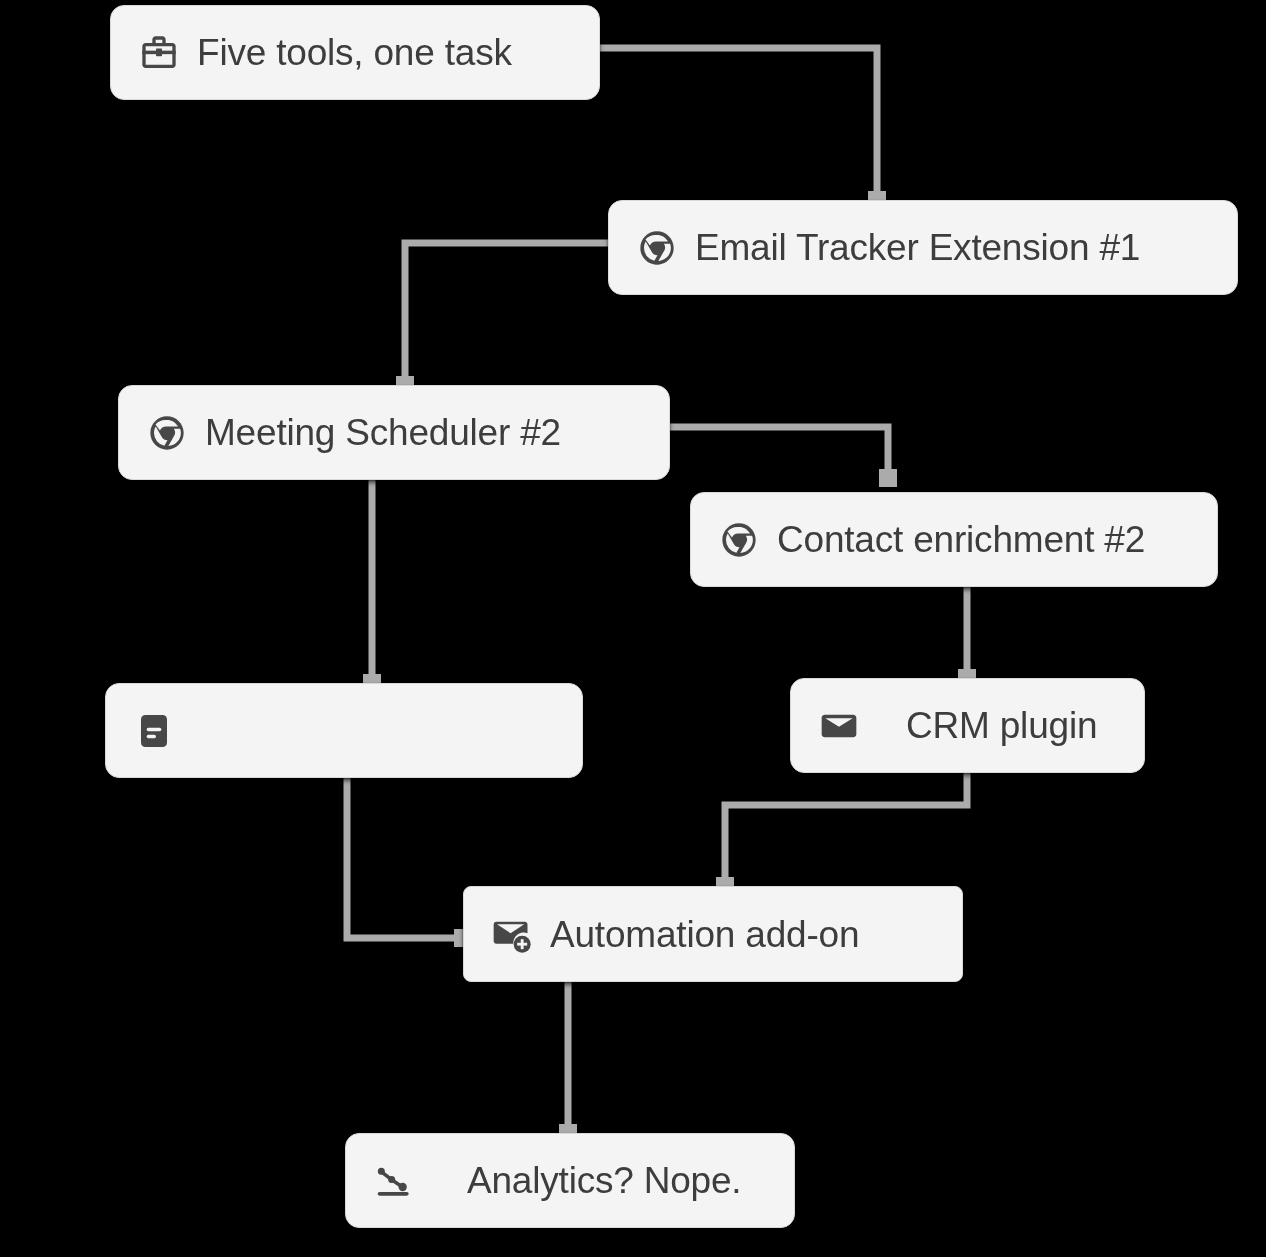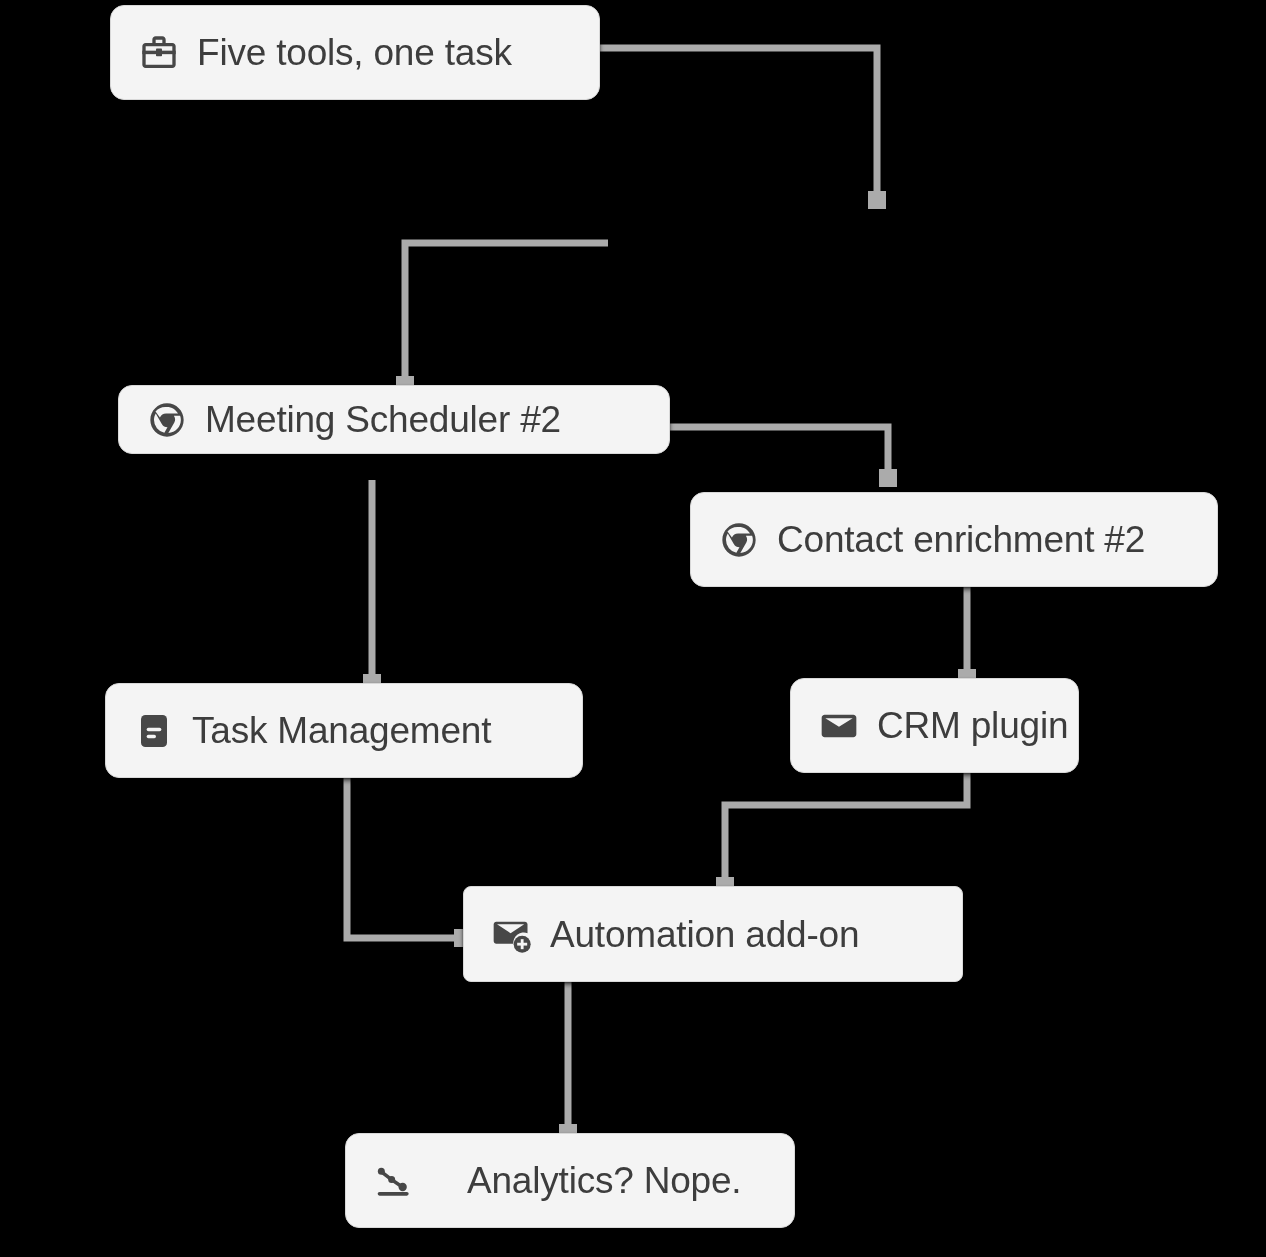--- a/index.html
+++ b/index.html
@@ -87,22 +87,31 @@
     <span class="node-icon">
       <svg viewBox="0 0 24 24" aria-hidden="true">
         <path d="M14 6V4h-4v2h4zM4 8v11h16V8H4zm16-2c1.11 0 2 .89 2 2v11c0 1.11-.89 2-2 2H4c-1.11 0-2-.89-2-2l.01-11c0-1.11.88-2 1.99-2h4V4c0-1.11.89-2 2-2h4c1.11 0 2 .89 2 2v2h4z"></path>
         <rect x="2" y="10.6" width="20" height="2.1"></rect>
         <rect x="10.2" y="9.3" width="3.6" height="4.7" rx="0.5"></rect>
       </svg>
     </span>
     <span class="node-label">Five tools, one task</span>
   </div>
 
+  <div class="node" style="left: 608px; top: 200px; width: 630px; height: 95px;">
+    <span class="node-icon">
+      <svg viewBox="0 0 24 24" aria-hidden="true">
+        <path d="M12 2C6.48 2 2 6.48 2 12s4.48 10 10 10 10-4.48 10-10S17.52 2 12 2zm0 2.2c2.86 0 5.35 1.6 6.62 3.95h-7.2a4.03 4.03 0 0 0-3.66 2.35L5.1 6.93A7.79 7.79 0 0 1 12 4.2zM4.2 12c0-1.42.39-2.75 1.05-3.9l3.63 6.3a4.03 4.03 0 0 0 3.4 2.02l-1.86 3.24A7.81 7.81 0 0 1 4.2 12zm8.6 7.76 3.6-6.25a4.01 4.01 0 0 0-.26-4.07h3.72c.3.8.46 1.66.46 2.56 0 4.1-3.17 7.47-7.52 7.76z"></path>
+        <circle cx="12" cy="12" r="2.55"></circle>
+      </svg>
+    </span>
+    <span class="node-label">Email Tracker Extension #1</span>
+  </div>
 
-  <div class="node" style="left: 118px; top: 385px; width: 552px; height: 69px;">
+  <div class="node" style="left: 118px; top: 385px; width: 552px; height: 95px;">
     <span class="node-icon">
       <svg viewBox="0 0 24 24" aria-hidden="true">
         <path d="M12 2C6.48 2 2 6.48 2 12s4.48 10 10 10 10-4.48 10-10S17.52 2 12 2zm0 2.2c2.86 0 5.35 1.6 6.62 3.95h-7.2a4.03 4.03 0 0 0-3.66 2.35L5.1 6.93A7.79 7.79 0 0 1 12 4.2zM4.2 12c0-1.42.39-2.75 1.05-3.9l3.63 6.3a4.03 4.03 0 0 0 3.4 2.02l-1.86 3.24A7.81 7.81 0 0 1 4.2 12zm8.6 7.76 3.6-6.25a4.01 4.01 0 0 0-.26-4.07h3.72c.3.8.46 1.66.46 2.56 0 4.1-3.17 7.47-7.52 7.76z"></path>
         <circle cx="12" cy="12" r="2.55"></circle>
       </svg>
     </span>
     <span class="node-label">Meeting Scheduler #2</span>
   </div>
 
   <div class="node" style="left: 690px; top: 492px; width: 528px; height: 95px;">
@@ -116,24 +125,23 @@
   </div>
 
   <div class="node" style="left: 105px; top: 683px; width: 478px; height: 95px;">
     <span class="node-icon">
       <svg viewBox="0 0 24 24" aria-hidden="true">
         <rect x="4.2" y="2.4" width="15.6" height="19.2" rx="2.6"></rect>
         <rect x="7.6" y="10.1" width="8.8" height="2.1" rx="1.05" fill="#f4f4f4"></rect>
         <rect x="7.6" y="14.3" width="5.6" height="2.1" rx="1.05" fill="#f4f4f4"></rect>
       </svg>
     </span>
-    <span class="node-label">Task Management</span>
   </div>
 
-  <div class="node" style="left: 790px; top: 678px; width: 289px; height: 95px;">
+  <div class="node" style="left: 790px; top: 678px; width: 355px; height: 95px; gap: 29px;">
     <span class="node-icon">
       <svg viewBox="0 0 24 24" aria-hidden="true">
         <path d="M3.4 5.2h17.2c.99 0 1.8.81 1.8 1.8v10c0 .99-.81 1.8-1.8 1.8H3.4c-.99 0-1.8-.81-1.8-1.8V7c0-.99.81-1.8 1.8-1.8zm8.6 7.3 8.2-5.1H3.8l8.2 5.1z"></path>
       </svg>
     </span>
     <span class="node-label">CRM plugin</span>
   </div>
 
   <div class="node" style="left: 463px; top: 886px; width: 500px; height: 96px; border-radius: 8px;">
     <span class="node-icon">

